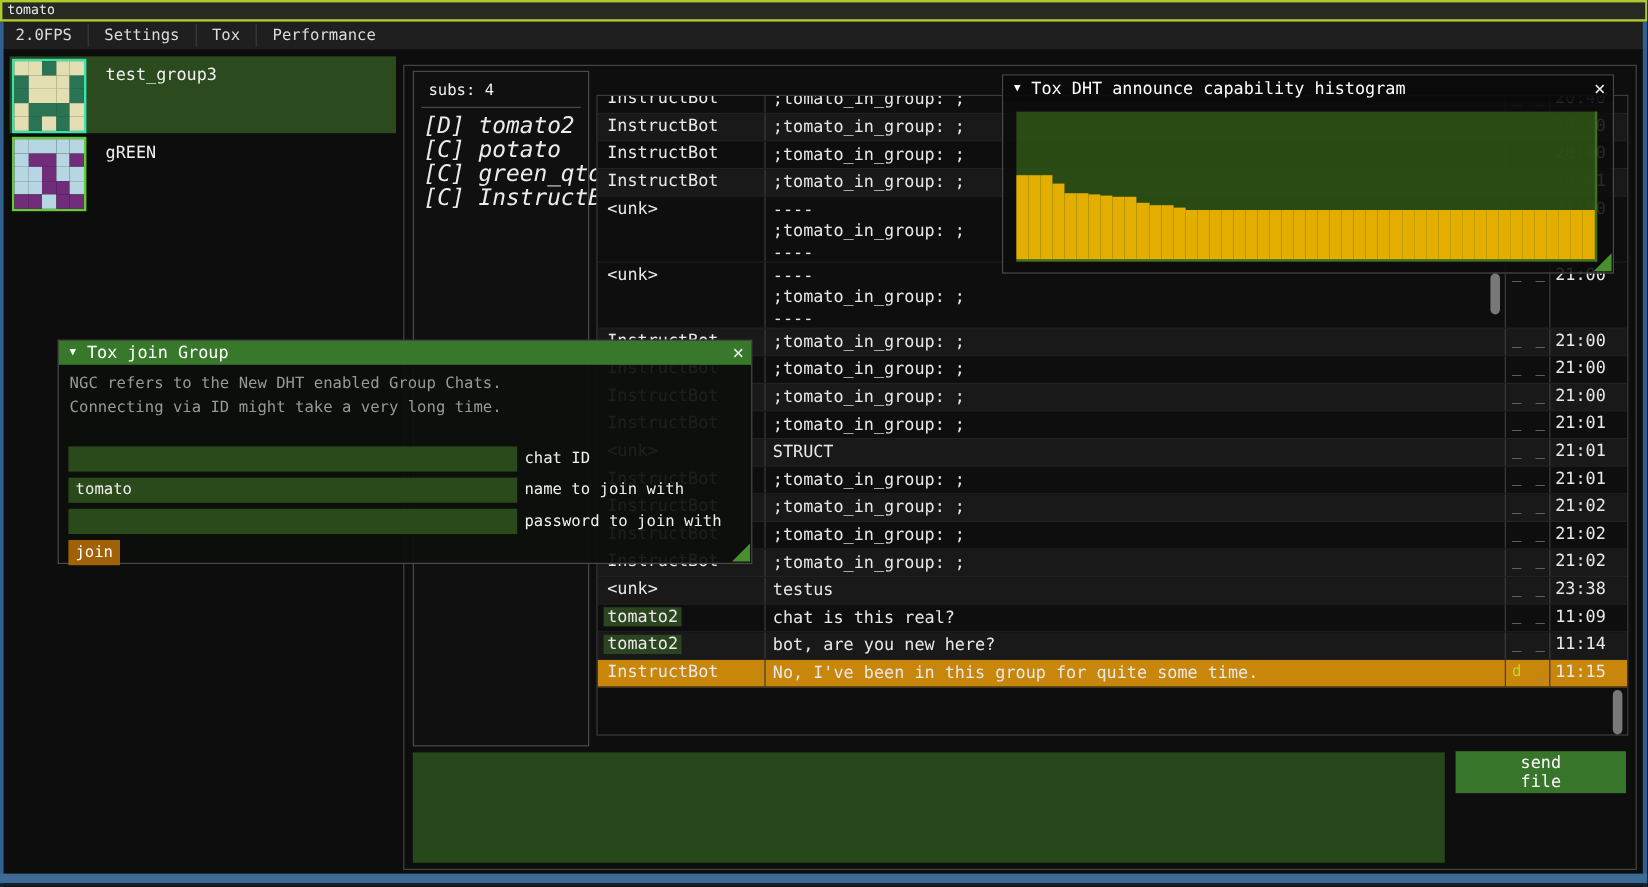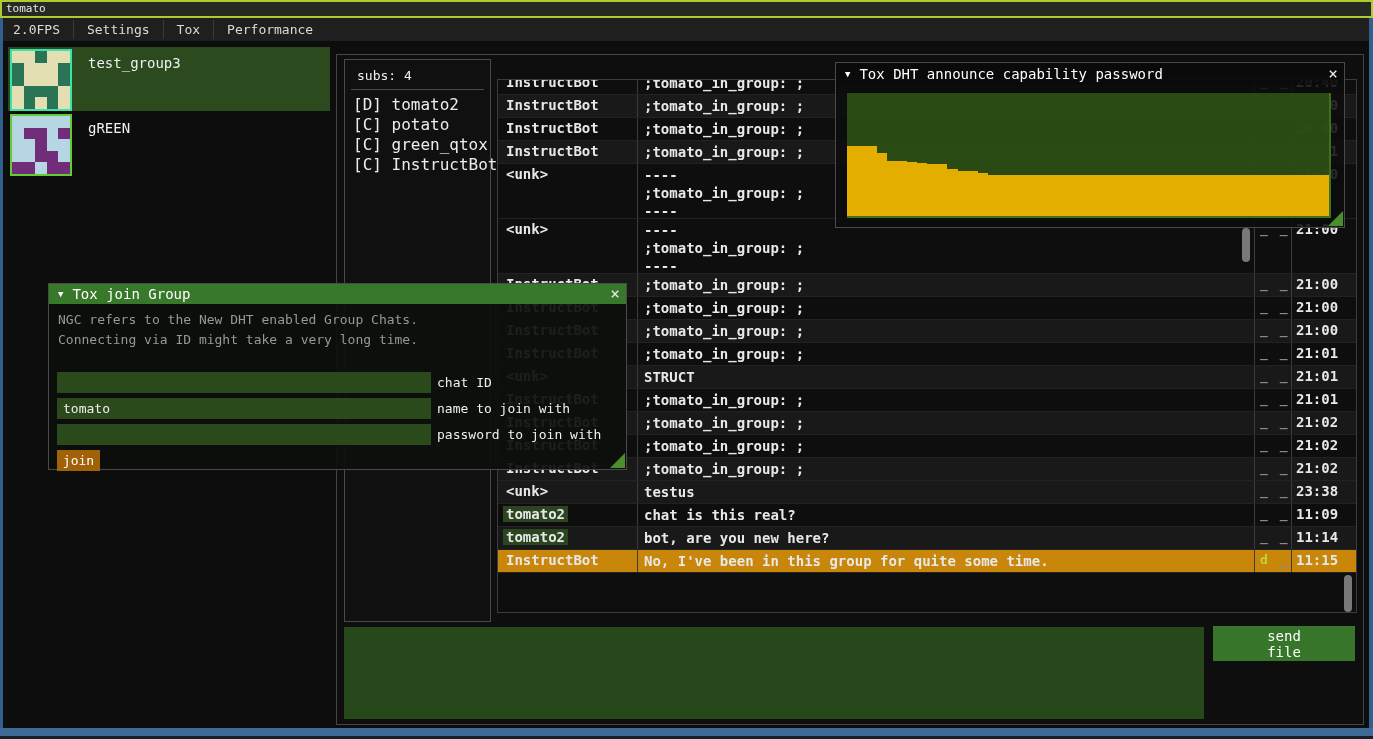--- a/index.html
+++ b/index.html
@@ -33,29 +33,29 @@
   .group-row { position:absolute; left:8px; width:322px; height:64px; }
   .group-row.selected { background:#2b4a1d; }
   .avatar { position:absolute; left:2px; top:2px; width:62px; height:62px; border:2px solid #fff; display:grid; grid-template-columns:repeat(5,1fr); grid-template-rows:repeat(5,1fr); }
   .group-label { position:absolute; left:80px; top:8px; font-size:14px; color:#f0f0f0; }
 
   
   .main-panel { position:absolute; left:336px; top:54px; width:1028px; height:671px; border:1px solid #454545; background:#0e0e0e; }
   .subs-panel { position:absolute; left:7px; top:4px; width:147px; height:563px; border:1px solid #4a4a4a; background:#101010; }
   .subs-title { font-size:13px; color:#f0f0f0; padding:8px 0 6px 12px; }
   .subs-sep { height:1px; background:#4a4a4a; margin:0 6px; }
-  .subs-list { list-style:none; padding:5px 0 0 8px; font-size:16px; }
+  .subs-list { list-style:none; padding:5px 0 0 8px; font-size:19px;font-style:italic; }
   .subs-list li { line-height:20px; white-space:pre; color:#ececec; }
 
   
   .tabbar { position:absolute; left:161px; top:2px; width:859px; height:22px; }
   .tab { display:inline-block; height:22px; line-height:22px; padding:0 15px; font-size:14px; background:#191919; color:#f0f0f0; }
   .msg-table { position:absolute; left:160px; top:24px; width:860px; height:534px; border:1px solid #3c3c3c; overflow:hidden; background:#0e0e0e; }
   .msg-scroll { position:absolute; left:0; top:-8px; width:858px; }
-  .mrow { display:flex; width:858px; border-bottom:1px solid #222; font-size:14px;font-weight:bold; }
+  .mrow { display:flex; width:858px; border-bottom:1px solid #222; font-size:14px; }
   .mrow.dark   { background:#0e0e0e; }
   .mrow.light  { background:#191919; }
   .mrow.orange { background:#c8860a; }
   .cell { overflow:hidden; white-space:pre; }
   .c-name { width:139px; padding:2px 0 0 5px; }
   .c-name .nm { display:inline-block; padding:0 3px; }
   .c-name .nm.green { background:#2a4520; }
   .c-msg  { width:617px; border-left:1px solid #3c3c3c; padding:2px 0 0 6px; line-height:18px; }
   .c-stat { width:37px;  border-left:1px solid #3c3c3c; padding:2px 0 0 5px; color:#8a8a8a; font-size:13px; letter-spacing:2px; }
   .c-time { width:48px;  border-left:1px solid #3c3c3c; padding:2px 0 0 4px; }
@@ -304,21 +304,21 @@
 
     <textarea class="chat-input" value="" style=""></textarea>
     <div class="file-btn" style="top:571px;">
       <span>send file</span>
     </div>
   </div>
 
   <div class="fwin hist-win">
     <div class="wtitle">
       <span class="arrow">▼</span>
-      <span>Tox DHT announce capability password</span>
+      <span>Tox DHT announce capability histogram</span>
       <span class="close">×</span>
     </div>
     <div class="plot" id="hist-plot" style="background: rgba(45, 80, 22, 0.93);">
         <div class="bar" style="height: 57%; background: rgb(227, 174, 0);"></div>
         <div class="bar" style="height: 57%; background: rgb(227, 174, 0);"></div>
         <div class="bar" style="height: 57%; background: rgb(227, 174, 0);"></div>
         <div class="bar" style="height: 51%; background: rgb(227, 174, 0);"></div>
         <div class="bar" style="height: 45%; background: rgb(227, 174, 0);"></div>
         <div class="bar" style="height: 45%; background: rgb(227, 174, 0);"></div>
         <div class="bar" style="height: 44%; background: rgb(227, 174, 0);"></div>

